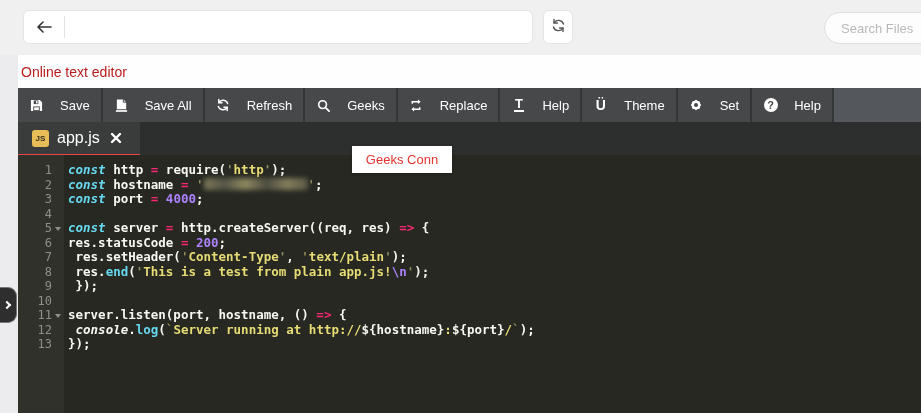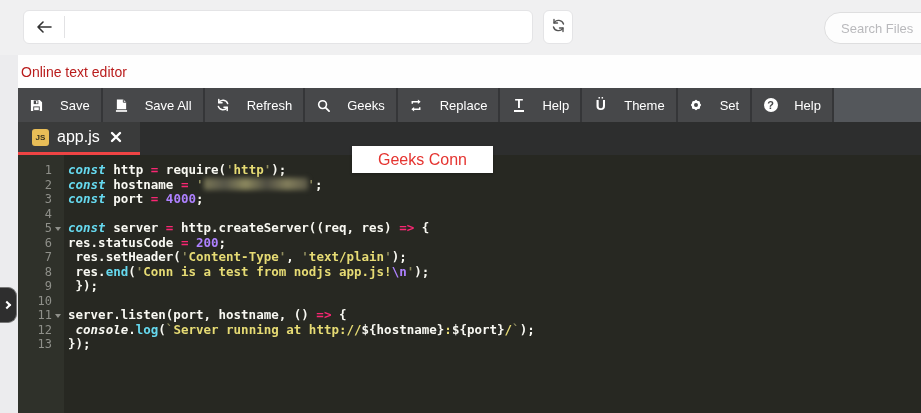--- a/index.html
+++ b/index.html
@@ -36,21 +36,21 @@
           cursor:pointer; white-space:nowrap; }
   .ticon { display:inline-flex; align-items:center; justify-content:center; width:15px; height:15px; }
   .font-ico { font-size:13px; font-weight:bold; color:#fff; border-bottom:2px solid #fff; line-height:12px; padding:0 1px; }
   .theme-ico { font-size:14px; font-weight:bold; color:#fff; line-height:14px; }
   .help-ico { width:14px; height:14px; border-radius:50%; background:#fff; color:#47484a; font-size:11px;
               font-weight:bold; display:flex; align-items:center; justify-content:center; }
   .tb-filler { flex:1; background:#54575b; }
 
   
   .tabbar { height:33px; background:#2d2e2e; display:flex; position:relative; }
-  .tab { width:122px; height:33px; background:#3a3b3b; border-bottom:3px solid #ef4444;
+  .tab { width:122px; height:33px; background:#3a3b3b; border-bottom:1px solid #ef4444;
          display:flex; align-items:center; padding:0 10px 0 14px; gap:8px; cursor:pointer; }
   .js-badge { width:17px; height:17px; border-radius:3px; background:#e8bd57; color:#35301f;
               font-size:8px; font-weight:bold; display:flex; align-items:center; justify-content:center; }
   .tab-label { color:#fff; font-size:16px; }
   .tab-close { display:flex; align-items:center; cursor:pointer; margin-left:2px; }
 
   
   .editor { height:258px; background:#272822; position:relative; overflow:hidden; cursor:text; }
   .gutter-bg { position:absolute; left:0; top:0; bottom:0; width:46px; background:#2f312a; }
   .lines { position:relative; padding-top:8px; }
@@ -69,22 +69,22 @@
   .tk-str { color:#e6db74; }
   .tk-strq{ color:#8f8c5e; }
   .tk-num { color:#ae81ff; }
   .tk-esc { color:#ae81ff; }
   .redacted { display:inline-block; width:104px; height:12px; vertical-align:-1px; border-radius:2px;
               background:linear-gradient(90deg,#7a7757,#565548 20%,#8d895f 40%,#4e4d42 60%,#837e5c 80%,#5a5847);
               filter:blur(2.5px); }
 
   
   .overlay { position:absolute; left:352px; top:146px; min-width:100px; height:27px; background:#fff;
-             color:#e53430; font-size:16px; display:flex; align-items:center; justify-content:center;
-             padding:0 26px; box-shadow:0 1px 3px rgba(0,0,0,.25); z-index:60; }
+             color:#e53430; font-size:13px; display:flex; align-items:center; justify-content:center;
+             padding:0 10px; box-shadow:0 1px 3px rgba(0,0,0,.25); z-index:60; }
   .expander { position:absolute; left:0; top:287px; width:17px; height:36px; background:#2e2e2e;
               border:1px solid #777; border-left:none; border-radius:0 9px 9px 0; z-index:50;
               display:flex; align-items:center; justify-content:center; cursor:pointer; }
   .expander .arr { width:6px; height:6px; border-top:2px solid #fff; border-right:2px solid #fff;
                    transform:rotate(45deg); margin-left:-2px; }
 </style>
 </head>
 <body>
 
 <div class="topbar">
@@ -212,21 +212,21 @@
   <div class="editor">
     <div class="gutter-bg"></div>
     <div class="lines" id="editor-lines">
         <div class="line"><span class="ln">1</span><span class="code"><span class="tk-kw">const</span><span class="tk-txt"> http </span><span class="tk-op">=</span><span class="tk-txt"> require(</span><span class="tk-strq">'</span><span class="tk-str">http</span><span class="tk-strq">'</span><span class="tk-txt">);</span></span></div>
         <div class="line"><span class="ln">2</span><span class="code"><span class="tk-kw">const</span><span class="tk-txt"> hostname </span><span class="tk-op">=</span><span class="tk-txt"> </span><span class="tk-strq">'</span><span class="redacted"></span><span class="tk-strq">'</span><span class="tk-txt">;</span></span></div>
         <div class="line"><span class="ln">3</span><span class="code"><span class="tk-kw">const</span><span class="tk-txt"> port </span><span class="tk-op">=</span><span class="tk-txt"> </span><span class="tk-num">4000</span><span class="tk-txt">;</span></span></div>
         <div class="line"><span class="ln">4</span><span class="code"></span></div>
         <div class="line"><span class="ln">5</span><span class="fold"></span><span class="code"><span class="tk-kw">const</span><span class="tk-txt"> server </span><span class="tk-op">=</span><span class="tk-txt"> http.createServer((req, res) </span><span class="tk-op">=&gt;</span><span class="tk-txt"> {</span></span></div>
         <div class="line"><span class="ln">6</span><span class="code"><span class="tk-txt">res.statusCode </span><span class="tk-op">=</span><span class="tk-txt"> </span><span class="tk-num">200</span><span class="tk-txt">;</span></span></div>
         <div class="line"><span class="ln">7</span><span class="code"><span class="tk-txt"> res.setHeader(</span><span class="tk-strq">'</span><span class="tk-str">Content-Type</span><span class="tk-strq">'</span><span class="tk-txt">, </span><span class="tk-strq">'</span><span class="tk-str">text/plain</span><span class="tk-strq">'</span><span class="tk-txt">);</span></span></div>
-        <div class="line"><span class="ln">8</span><span class="code"><span class="tk-txt"> res.</span><span class="tk-fn">end</span><span class="tk-txt">(</span><span class="tk-strq">'</span><span class="tk-str">Conn is a test from nodjs app.js!</span><span class="tk-esc">\n</span><span class="tk-strq">'</span><span class="tk-txt">);</span></span></div>
+        <div class="line"><span class="ln">8</span><span class="code"><span class="tk-txt"> res.</span><span class="tk-fn">end</span><span class="tk-txt">(</span><span class="tk-strq">'</span><span class="tk-str">This is a test from plain app.js!</span><span class="tk-esc">\n</span><span class="tk-strq">'</span><span class="tk-txt">);</span></span></div>
         <div class="line"><span class="ln">9</span><span class="code"><span class="tk-txt"> });</span></span></div>
         <div class="line"><span class="ln">10</span><span class="code"></span></div>
         <div class="line"><span class="ln">11</span><span class="fold"></span><span class="code"><span class="tk-txt">server.listen(port, hostname, () </span><span class="tk-op">=&gt;</span><span class="tk-txt"> {</span></span></div>
         <div class="line"><span class="ln">12</span><span class="code"><span class="tk-txt"> </span><span class="tk-it">console</span><span class="tk-txt">.</span><span class="tk-fn">log</span><span class="tk-txt">(</span><span class="tk-strq">`</span><span class="tk-str">Server running at http://</span><span class="tk-txt">${hostname}</span><span class="tk-str">:</span><span class="tk-txt">${port}</span><span class="tk-str">/</span><span class="tk-strq">`</span><span class="tk-txt">);</span></span></div>
         <div class="line"><span class="ln">13</span><span class="code"><span class="tk-txt">});</span></span></div>
       </div>
   </div>
 </div>
 
 <div class="overlay">Geeks Conn</div>

